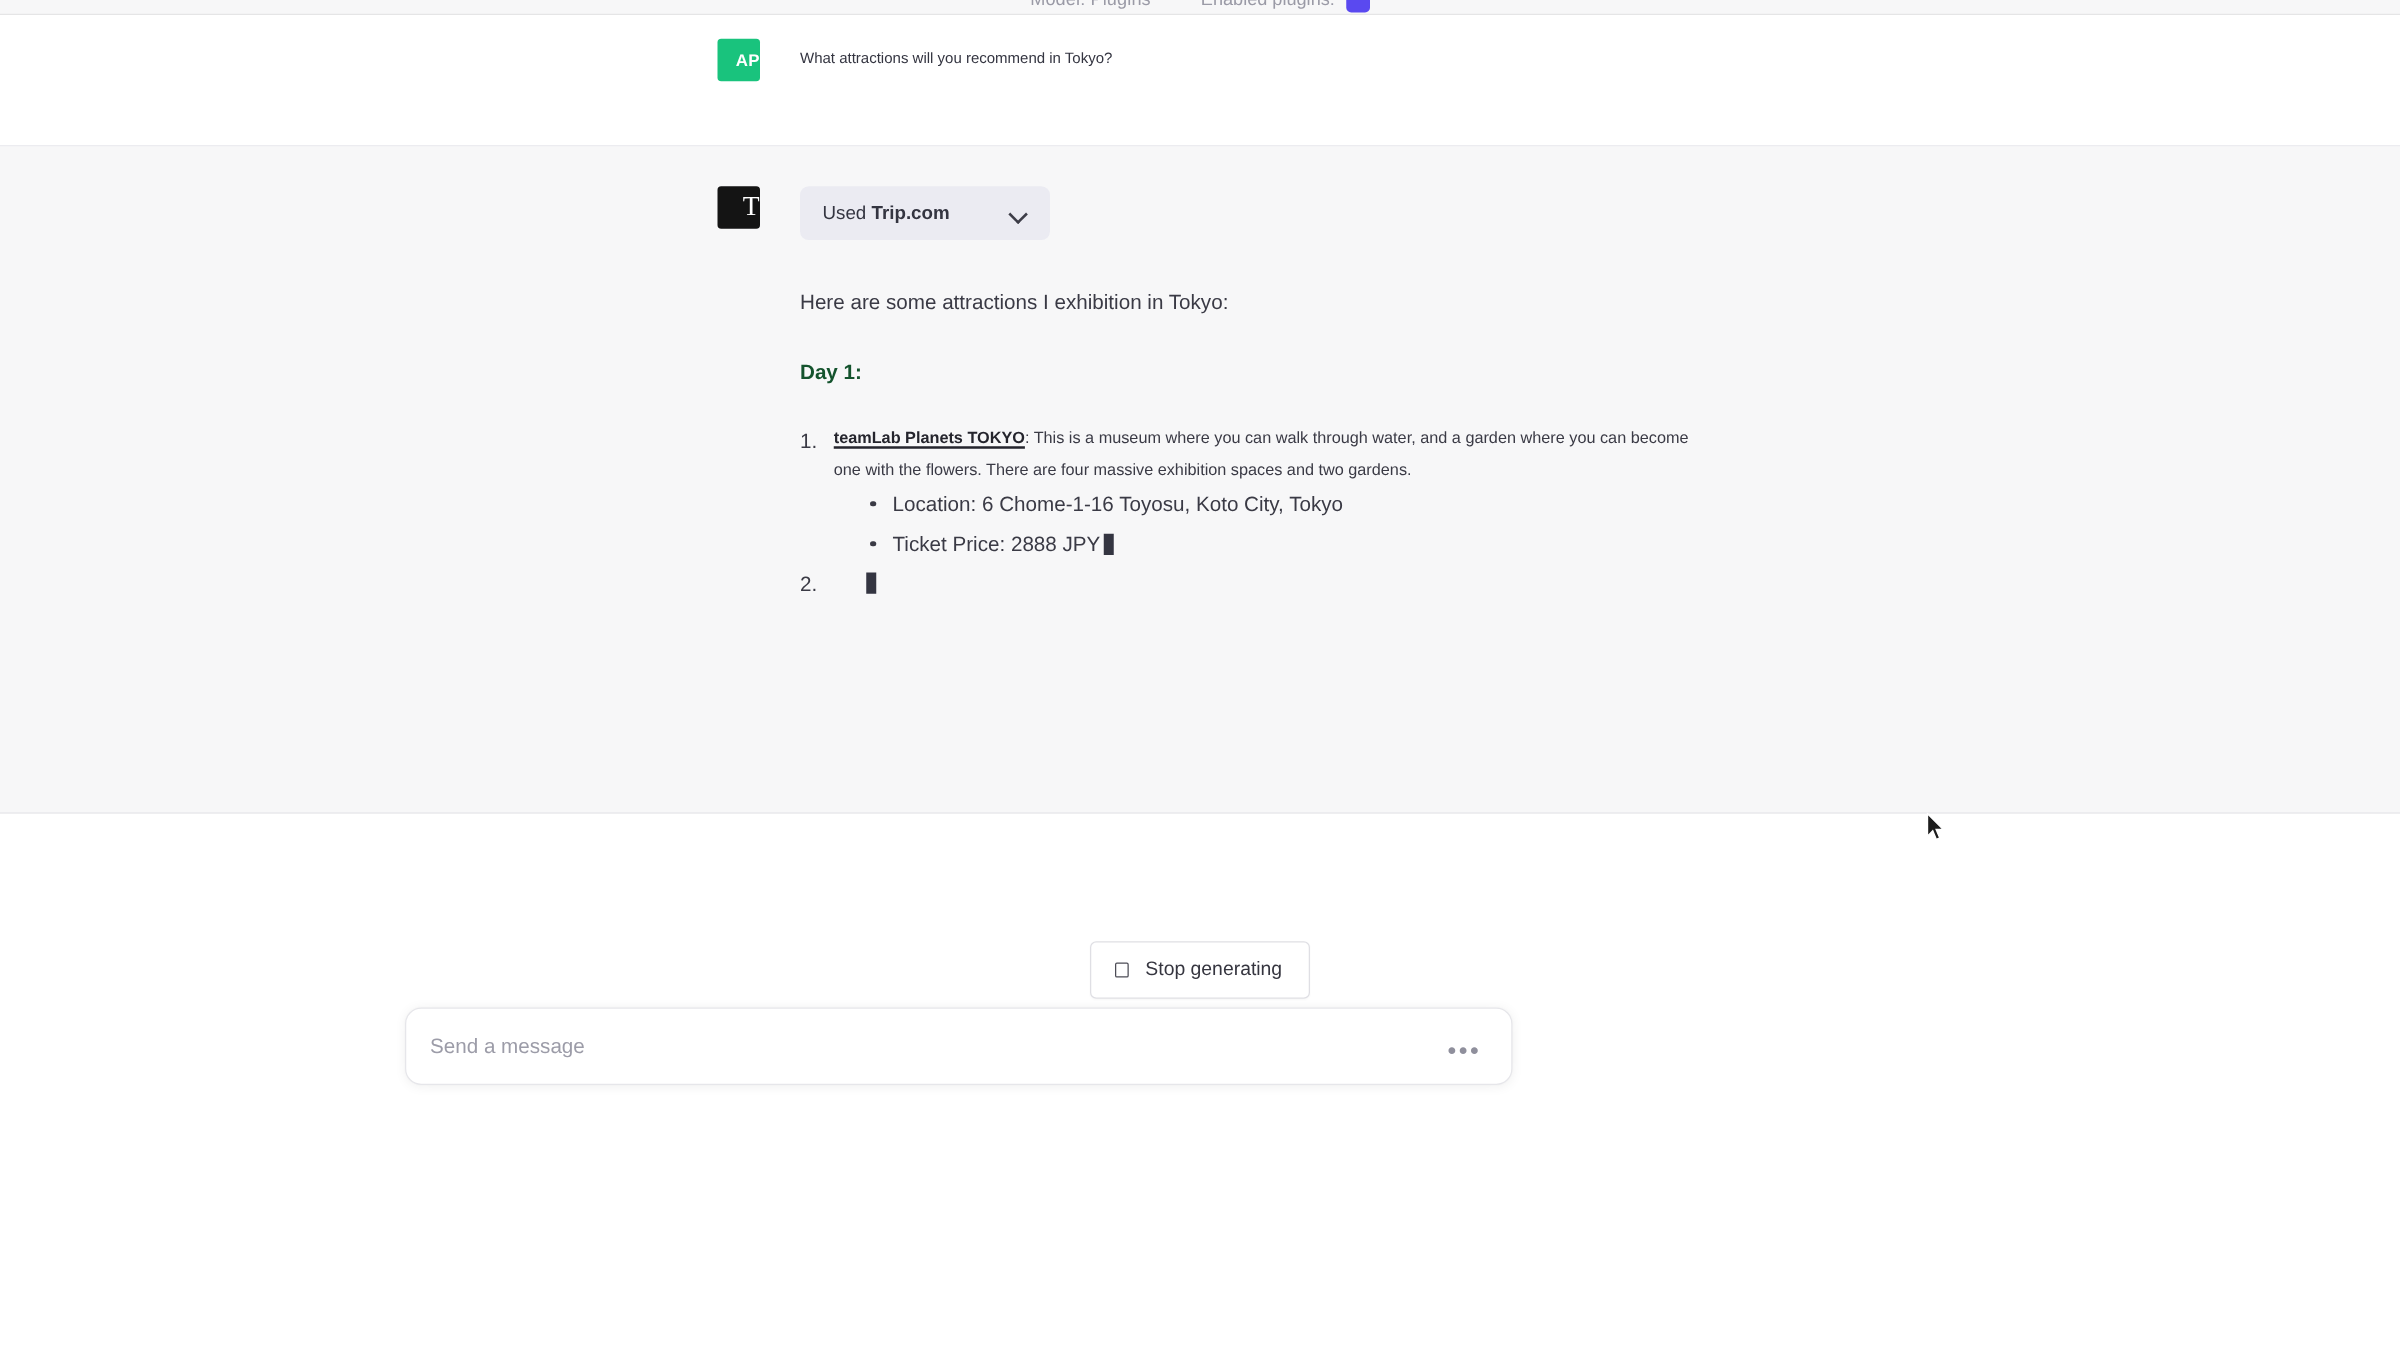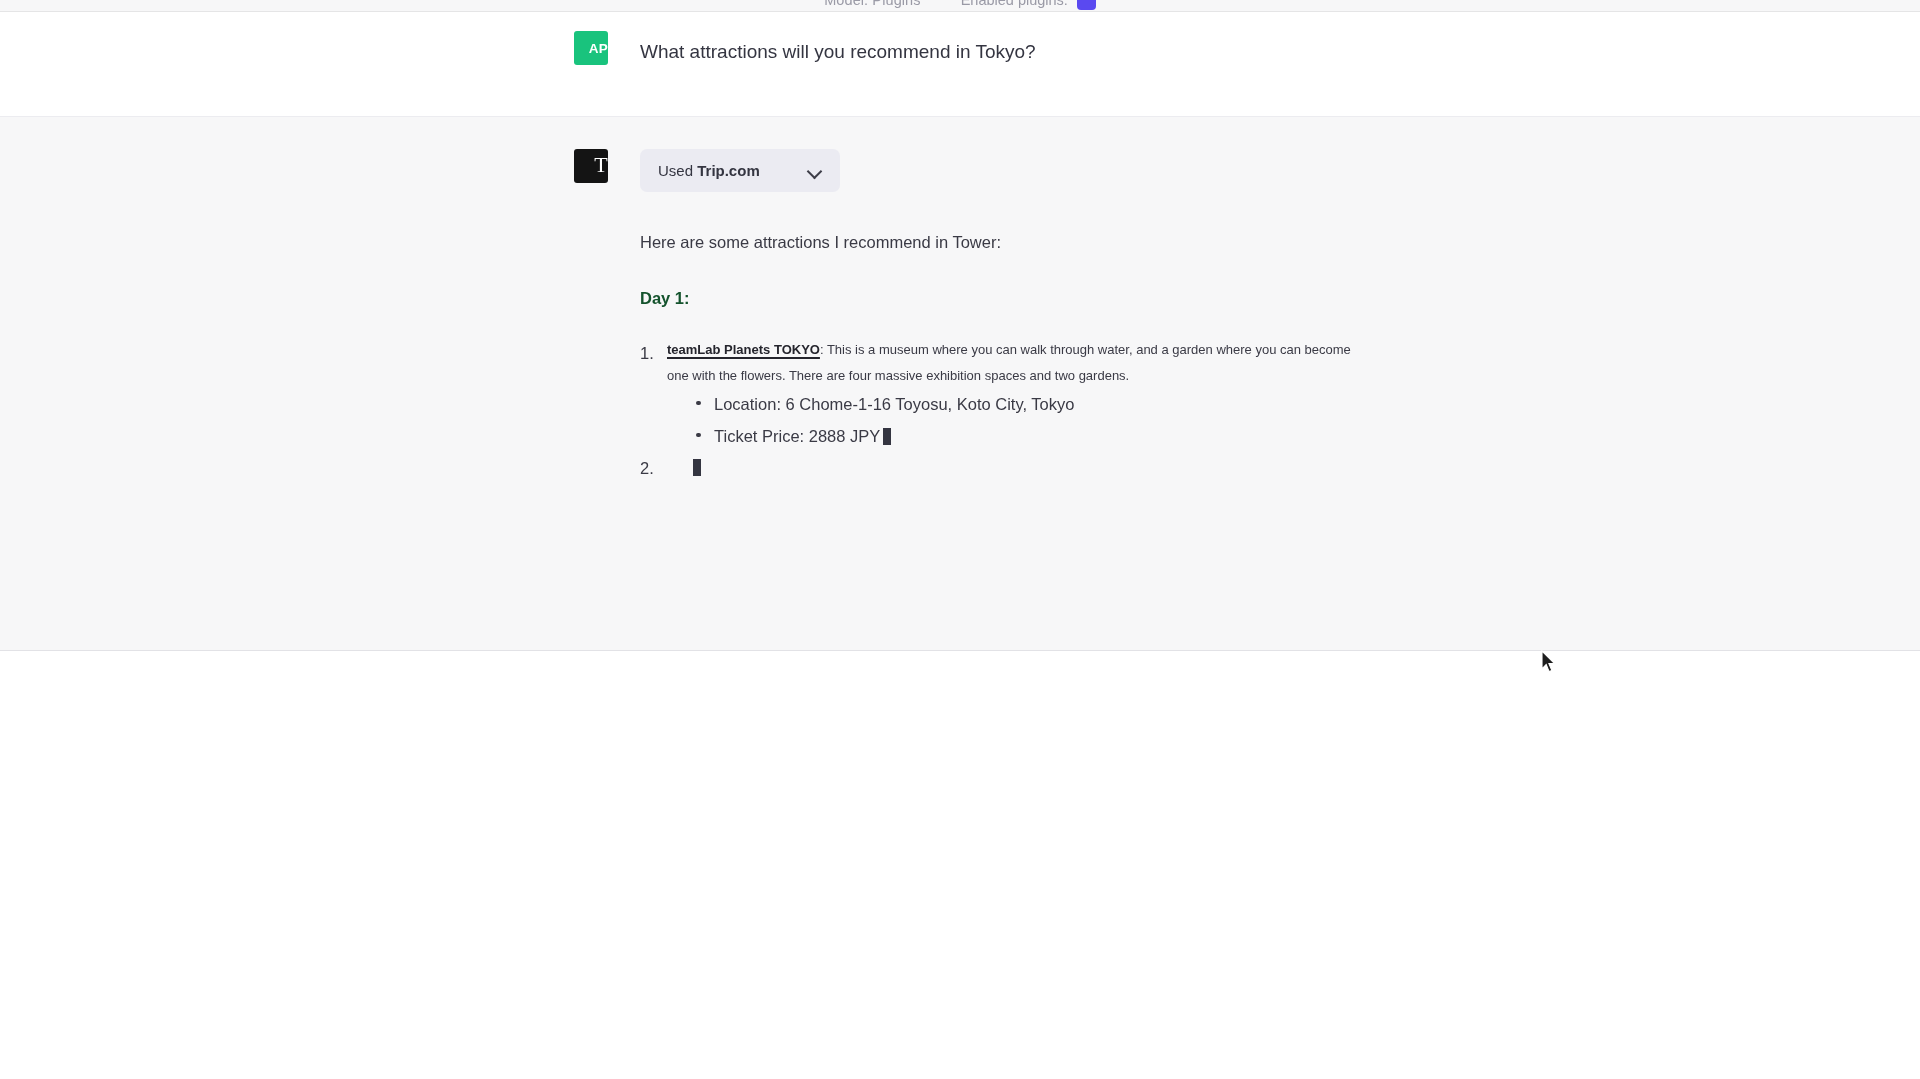--- a/index.html
+++ b/index.html
@@ -110,21 +110,21 @@
     font-family: "Liberation Serif", serif;
     font-size: 22px;
     font-weight: 400;
     line-height: 1;
     padding-bottom: 2px;
   }
 
   .msg-col { flex: 1 1 auto; min-width: 0; }
 
   .user-text {
-    font-size: 19px;
+    font-size: 12px;
     line-height: 1.55;
     color: #343541;
     padding-top: 6px;
   }
 
   
   .used-pill {
     display: inline-flex;
     align-items: center;
     gap: 48px;
@@ -357,21 +357,21 @@
         
         <div class="used-pill">
           <span class="used-pill-text">
             <span>Used</span>&nbsp;<b>Trip.com</b>
           </span>
           <span class="chev"></span>
         </div>
 
         
         <div class="prose">
-          <p>Here are some attractions I recommend in Tower:</p>
+          <p>Here are some attractions I exhibition in Tokyo:</p>
           <p class="day-head">Day 1:</p>
 
           <ol class="attractions">
 
             <li>
               <div class="item-body">
                 <span class="item-title">teamLab Planets TOKYO</span><span>: This is a museum where you can walk through water, and a garden where you can become one with the flowers. There are four massive exhibition spaces and two gardens.</span>
               </div>
               <ul class="sub">
                 <li>
@@ -388,20 +388,35 @@
                 <span class="cursor-block standalone"></span>
               </div>
             </li>
 
           </ol>
         </div>
       </div>
     </div>
   </div>
 
+  <div class="composer-zone">
+
+    <div class="stop-btn-wrap">
+      <div class="stop-btn">
+        <span class="stop-sq"></span>
+        <span>Stop generating</span>
+      </div>
+    </div>
+
+    <div class="composer">
+      <input class="composer-input" type="text" placeholder="Send a message" style="">
+      <span class="dots">•••</span>
+    </div>
+
+  </div>
 
   <div class="mouse-cursor">
     <svg width="16" height="24" viewBox="0 0 16 24" xmlns="http://www.w3.org/2000/svg">
       <path d="M1 1 L1 19 L5.2 14.6 L8.1 21.6 L10.8 20.4 L7.9 13.6 L13.6 13.6 Z" fill="#1d1d1d" stroke="#ffffff" stroke-width="1.1"></path>
     </svg>
   </div>
 
 </div>
 
 </body></html>

